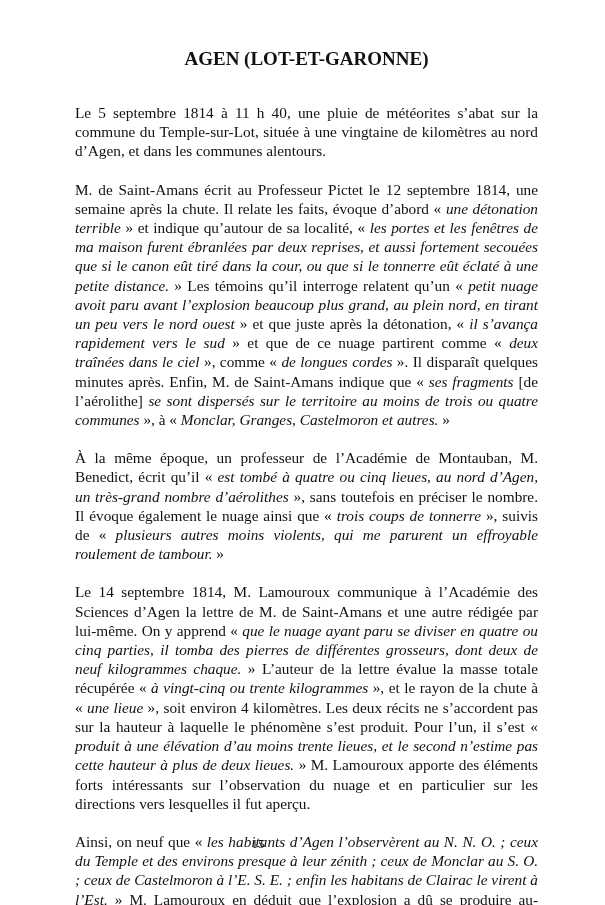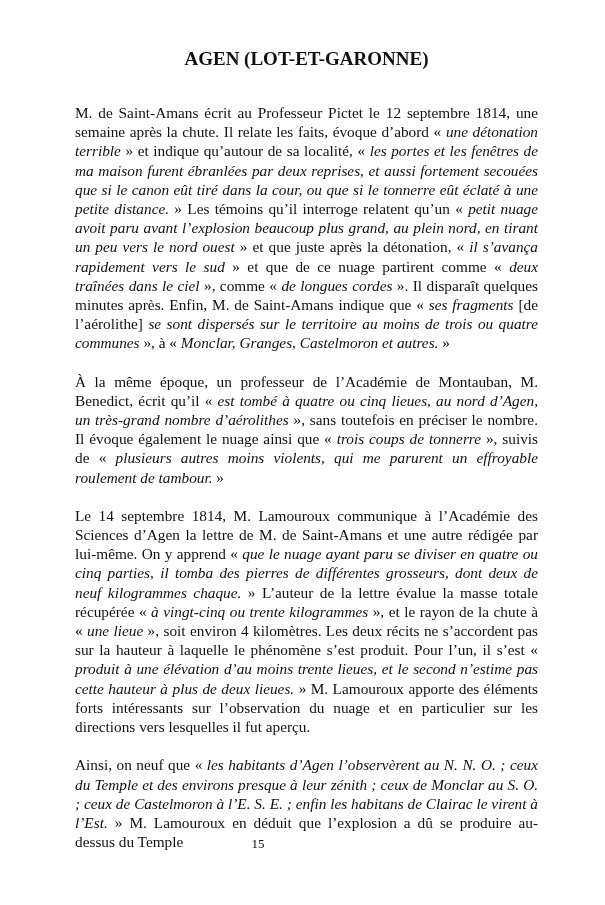--- a/index.html
+++ b/index.html
@@ -13,19 +13,20 @@
   .para i { font-style: italic; }
   .page-number { position: absolute; top: 836px; left: 0; width: 516px; text-align: center;
                  font-size: 13px; font-family: "Liberation Serif", serif; }
 </style>
 </head>
 <body>
 
 <h1 class="title">AGEN (LOT-ET-GARONNE)</h1>
 
 <div class="body">
+  <p class="para"><span>Le 5 septembre 1814 à 11 h 40, une pluie de météorites s’abat sur la commune du Temple-sur-Lot, située à une vingtaine de kilomètres au nord d’Agen, et dans les communes alentours.</span></p>
   <p class="para"><span>M. de Saint-Amans écrit au Professeur Pictet le 12 septembre 1814, une semaine après la chute. Il relate les faits, évoque d’abord « </span><i>une détonation terrible</i><span> » et indique qu’autour de sa localité, « </span><i>les portes et les fenêtres de ma maison furent ébranlées par deux reprises, et aussi fortement secouées que si le canon eût tiré dans la cour, ou que si le tonnerre eût éclaté à une petite distance.</i><span> » Les témoins qu’il interroge relatent qu’un « </span><i>petit nuage avoit paru avant l’explosion beaucoup plus grand, au plein nord, en tirant un peu vers le nord ouest</i><span> » et que juste après la détonation, « </span><i>il s’avança rapidement vers le sud</i><span> » et que de ce nuage partirent comme « </span><i>deux traînées dans le ciel</i><span> », comme « </span><i>de longues cordes</i><span> ». Il disparaît quelques minutes après. Enfin, M. de Saint-Amans indique que « </span><i>ses fragments</i><span> [de l’aérolithe] </span><i>se sont dispersés sur le territoire au moins de trois ou quatre communes</i><span> », à « </span><i>Monclar, Granges, Castelmoron et autres.</i><span> »</span></p>
   <p class="para"><span>À la même époque, un professeur de l’Académie de Montauban, M. Benedict, écrit qu’il « </span><i>est tombé à quatre ou cinq lieues, au nord d’Agen, un très-grand nombre d’aérolithes</i><span> », sans toutefois en préciser le nombre. Il évoque également le nuage ainsi que « </span><i>trois coups de tonnerre</i><span> », suivis de « </span><i>plusieurs autres moins violents, qui me parurent un effroyable roulement de tambour.</i><span> »</span></p>
   <p class="para"><span>Le 14 septembre 1814, M. Lamouroux communique à l’Académie des Sciences d’Agen la lettre de M. de Saint-Amans et une autre rédigée par lui-même. On y apprend « </span><i>que le nuage ayant paru se diviser en quatre ou cinq parties, il tomba des pierres de différentes grosseurs, dont deux de neuf kilogrammes chaque.</i><span> »  L’auteur de la lettre évalue la masse totale récupérée « </span><i>à vingt-cinq ou trente kilogrammes</i><span> », et le rayon de la chute à « </span><i>une lieue</i><span> », soit environ 4 kilomètres. Les deux récits ne s’accordent pas sur la hauteur à laquelle le phénomène s’est produit. Pour l’un, il s’est « </span><i>produit à une élévation d’au moins trente lieues, et le second n’estime pas cette hauteur à plus de deux lieues.</i><span> »  M. Lamouroux apporte des éléments forts intéressants sur l’observation du nuage et en particulier sur les directions vers lesquelles il fut aperçu.</span></p>
   <p class="para"><span>Ainsi, on neuf que « </span><i>les habitants d’Agen l’observèrent au N. N. O. ; ceux du Temple et des environs presque à leur zénith ; ceux de Monclar au S. O. ; ceux de Castelmoron à l’E. S. E. ; enfin les habitans de Clairac le virent à l’Est.</i><span> » M. Lamouroux en déduit que l’explosion a dû se produire au-dessus du Temple</span></p>
 </div>
 
 <div class="page-number">15</div>
 
 </body></html>

